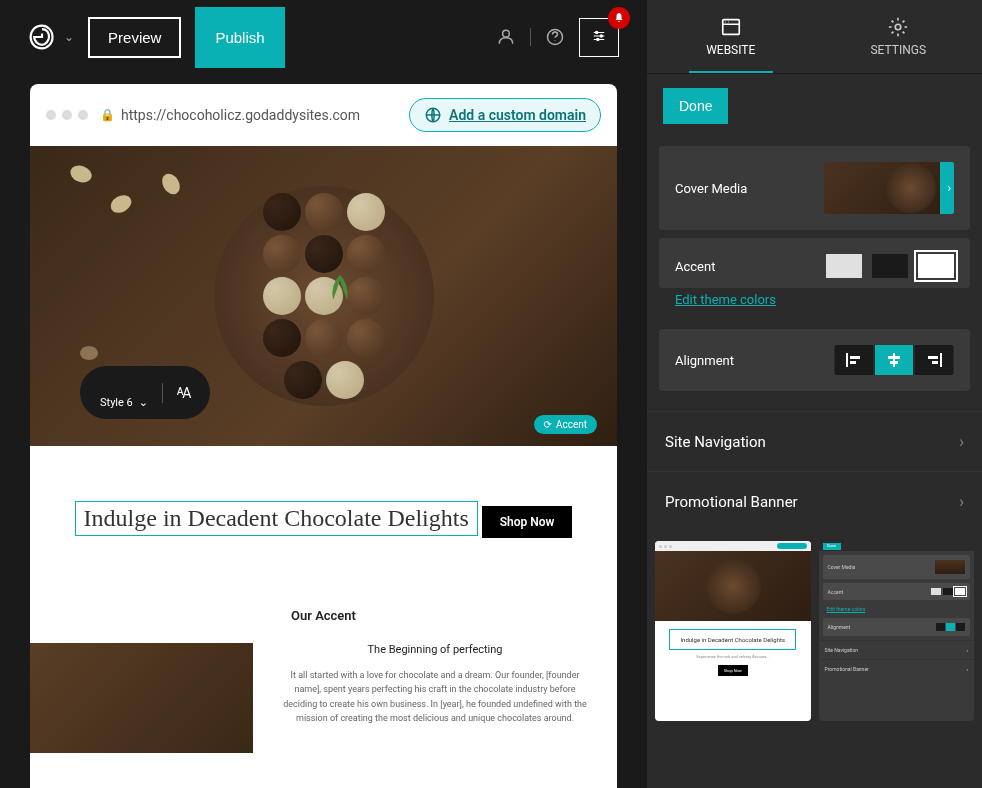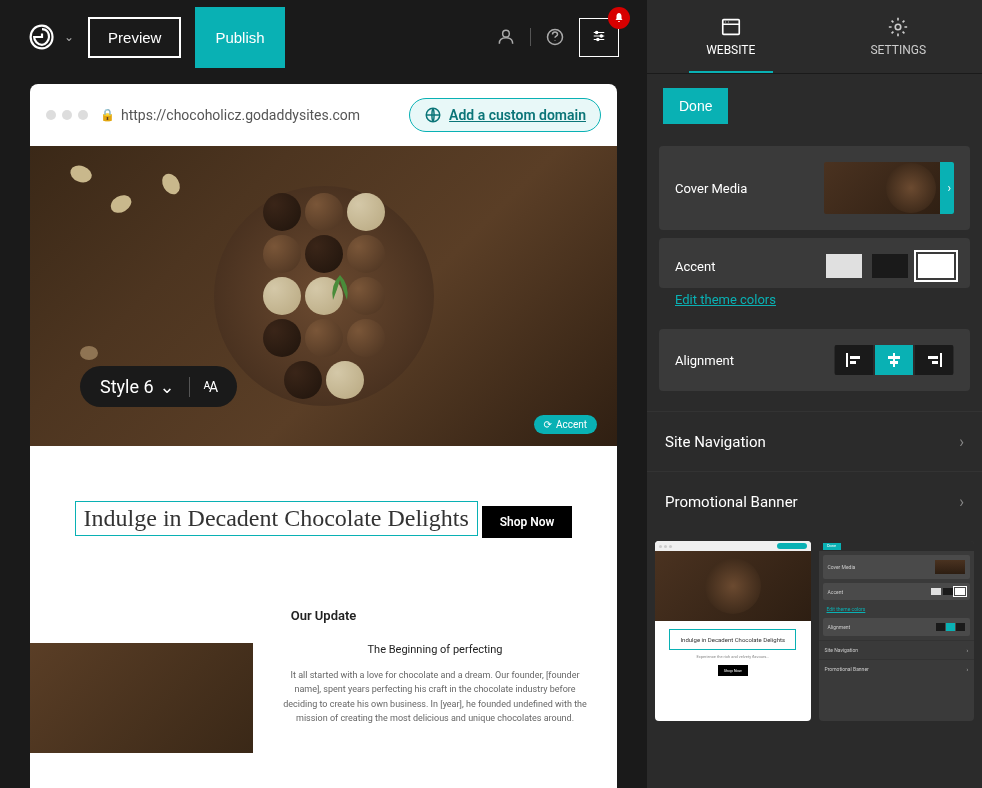--- a/index.html
+++ b/index.html
@@ -43,21 +43,21 @@
 .t1 { background: radial-gradient(circle at 30% 30%, #7a5638, #4a3220); }
 .t2 { background: radial-gradient(circle at 30% 30%, #d4c8a8, #b8a880); }
 .t3 { background: radial-gradient(circle at 30% 30%, #3a2518, #1f140c); }
 .leaf { position: absolute; top: 38%; left: 46%; z-index: 2; }
 .leaf svg { width: 50px; height: 50px; }
 .scatter { position: absolute; width: 18px; height: 14px; background: #a08560; border-radius: 50%; opacity: 0.8; }
 
 .upd-pill { position: absolute; right: 20px; bottom: 12px; background: #09b1b4; color: #fff; font-size: 10px; padding: 4px 10px; border-radius: 999px; display: flex; align-items: center; gap: 4px; }
 
 .style-bar { position: absolute; left: 50px; top: 282px; background: #1a1a1a; color: #fff; border-radius: 999px; display: flex; align-items: center; padding: 10px 20px; gap: 14px; z-index: 5; }
-.style-txt { font-size: 18px; display: flex; align-items: center; gap: 6px; }
+.style-txt { font-size: 11px; display: flex; align-items: center; gap: 6px; margin-top: 20px; }
 .style-div { width: 1px; height: 20px; background: #555; }
 .aa-icon { font-size: 14px; font-weight: 400; letter-spacing: -1px; }
 
 .headline-wrap { margin-top: 40px; }
 .headline { display: inline-block; border: 1px solid #09b1b4; padding: 3px 8px; font-family: Georgia, serif; font-size: 24px; color: #333; }
 .subtitle { font-size: 13px; color: #555; margin-top: 10px; }
 .shop-btn { display: inline-block; margin-top: 20px; background: #000; color: #fff; padding: 9px 18px; font-size: 12px; font-weight: 600; }
 
 .story-sec { margin-top: 70px; }
 .story-title { font-size: 13px; font-weight: 600; margin-bottom: 20px; }
@@ -220,21 +220,21 @@
               <span>Accent</span>
             </div>
           </div>
 
           <div class="headline-wrap">
             <div class="headline">Indulge in Decadent Chocolate Delights</div>
             <div class="shop-btn">Shop Now</div>
           </div>
 
           <div class="story-sec">
-            <div class="story-title">Our Update</div>
+            <div class="story-title">Our Accent</div>
             <div class="story-row">
               <div class="story-img"></div>
               <div class="story-txt">
                 <div class="story-h">The Beginning of perfecting</div>
                 <div class="story-p">It all started with a love for chocolate and a dream. Our founder, [founder name], spent years perfecting his craft in the chocolate industry before deciding to create his own business. In [year], he founded undefined with the mission of creating the most delicious and unique chocolates around.</div>
               </div>
             </div>
           </div>
         </div>
 

